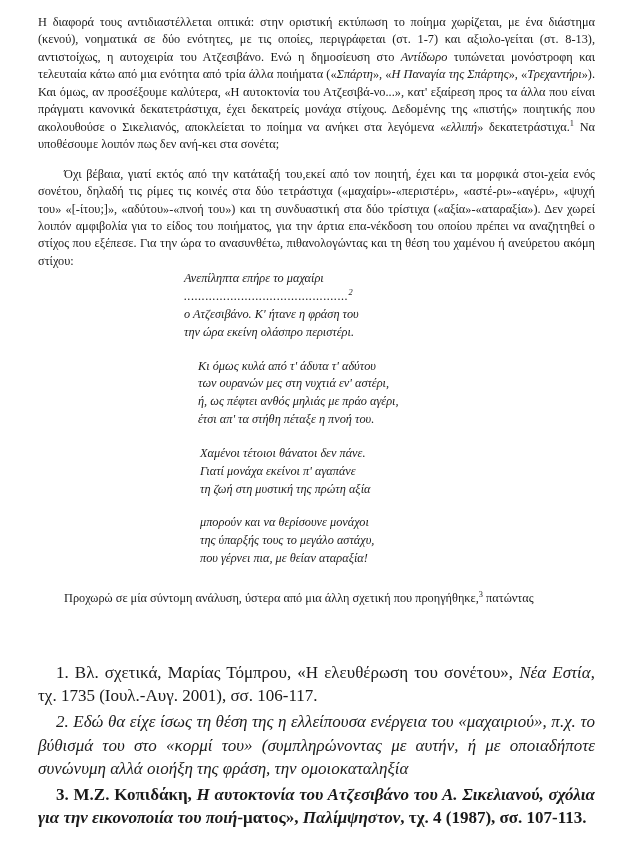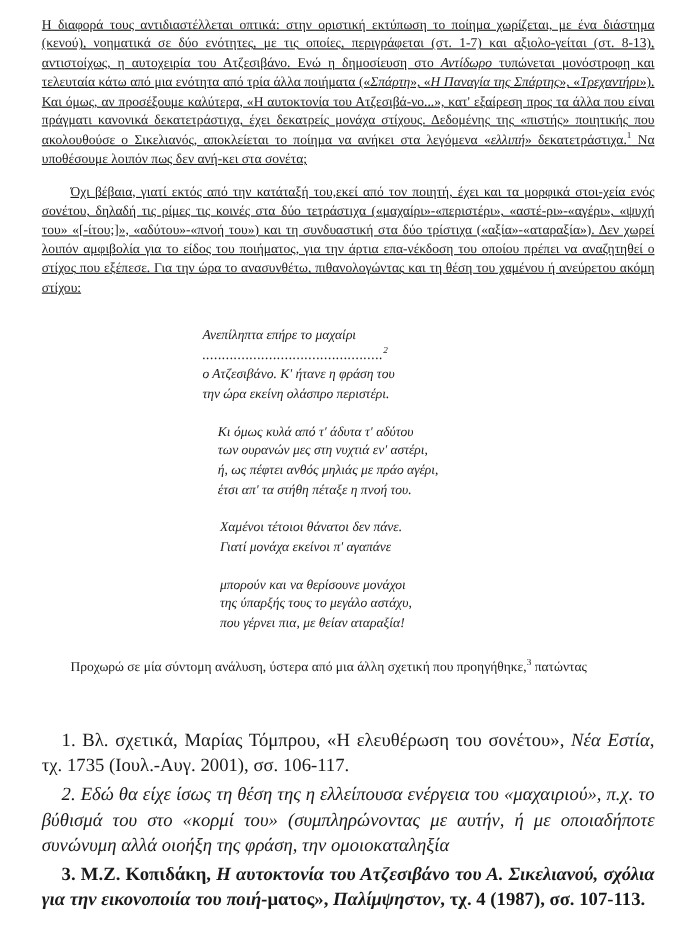--- a/index.html
+++ b/index.html
@@ -21,36 +21,35 @@
     height: 851px;
     box-sizing: border-box;
     padding: 14px 38px 0 38px;
   }
   .body-text {
     font-size: 12.3px;
     line-height: 1.42;
     text-align: justify;
     text-justify: inter-word;
     margin: 0 0 0 0;
-    text-decoration: underline;
   }
   .body-text.indent {
     text-indent: 26px;
   }
   .para-gap {
     margin-top: 12px;
   }
   .it { font-style: italic; }
   sup {
     font-size: 0.68em;
     vertical-align: super;
     line-height: 0;
   }
   .poem {
-    margin: 26px 0 0 0;
+    margin: 0 0 0 0;
     padding-left: 146px;
     font-size: 12.3px;
     font-style: italic;
     line-height: 1.45;
   }
   .poem .stanza {
     margin-bottom: 16px;
   }
   .poem .stanza:last-child {
     margin-bottom: 0;
@@ -107,20 +106,21 @@
       </div>
       <div class="stanza stanza-indent-2">
         <div class="line"><span>Κι όμως κυλά από τ' άδυτα τ' αδύτου</span></div>
         <div class="line"><span>των ουρανών μες στη νυχτιά εν' αστέρι,</span></div>
         <div class="line"><span>ή, ως πέφτει ανθός μηλιάς με πράο αγέρι,</span></div>
         <div class="line"><span>έτσι απ' τα στήθη πέταξε η πνοή του.</span></div>
       </div>
       <div class="stanza stanza-indent-3">
         <div class="line"><span>Χαμένοι τέτοιοι θάνατοι δεν πάνε.</span></div>
         <div class="line"><span>Γιατί μονάχα εκείνοι π' αγαπάνε</span></div>
+        <div class="line"><span>τη ζωή στη μυστική της πρώτη αξία</span></div>
       </div>
       <div class="stanza stanza-indent-4">
         <div class="line"><span>μπορούν και να θερίσουνε μονάχοι</span></div>
         <div class="line"><span>της ύπαρξής τους το μεγάλο αστάχυ,</span></div>
         <div class="line"><span>που γέρνει πια, με θείαν αταραξία!</span></div>
       </div>
     </div>
 
   <p class="closing" id="closing"><span>Προχωρώ σε μία σύντομη ανάλυση, ύστερα από μια άλλη σχετική που προηγήθηκε,</span><sup>3</sup><span> πατώντας</span></p>
 

